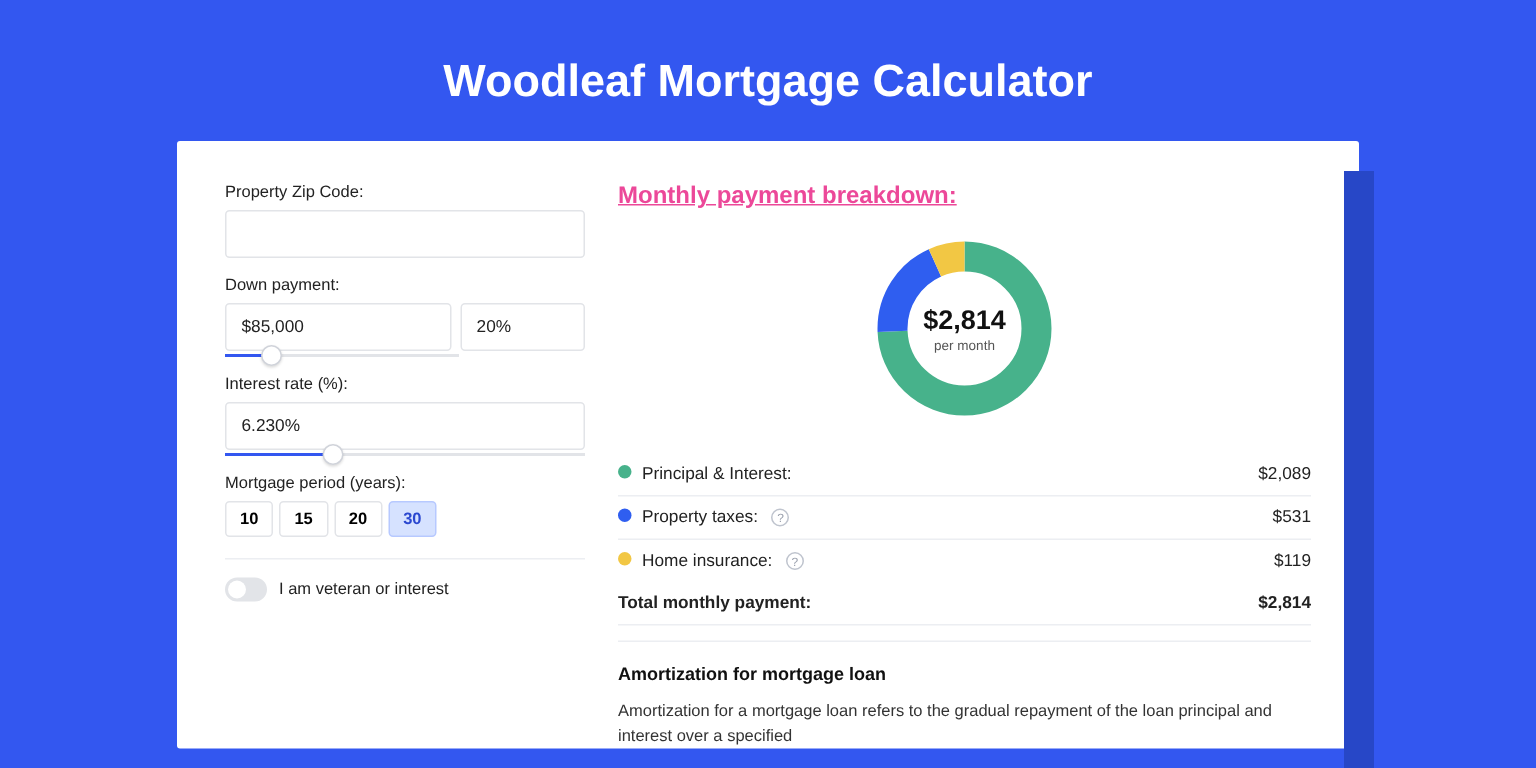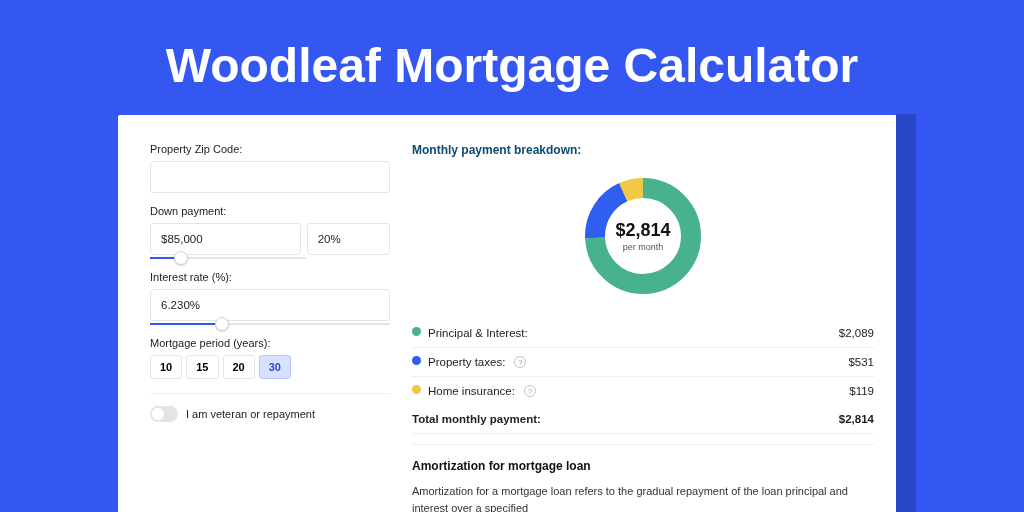--- a/index.html
+++ b/index.html
@@ -7,21 +7,21 @@
     font-family: -apple-system, BlinkMacSystemFont, "Segoe UI", Arial, sans-serif;
     background: #3357f0;
     width: 1024px;
     height: 512px;
     overflow: hidden;
     position: relative;
   }
   .page-title {
     text-align: center;
     color: #fff;
-    font-size: 48px;
+    font-size: 30px;
     font-weight: 700;
     padding: 38px 0 22px;
   }
   .card {
     background: #fff;
     margin: 0 auto;
     width: 788px;
     border-radius: 2px;
     padding: 28px 32px 0;
     display: flex;
@@ -112,24 +112,25 @@
     position: relative;
   }
   .toggle-knob {
     position: absolute;
     left: 2px; top: 2px;
     width: 12px; height: 12px;
     border-radius: 50%;
     background: #fff;
   }
   .section-title {
-    font-size: 12px;
+    font-size: 16px;
     font-weight: 700;
-    color: #0c4a6e;
+    color: #ec4899;
     margin-bottom: 16px;
+    text-decoration: underline;
   }
   .donut-wrap { display: flex; justify-content: center; margin-bottom: 20px; }
   .donut {
     position: relative;
     width: 126px; height: 126px;
   }
   .donut svg { transform: rotate(-90deg); }
   .donut-center {
     position: absolute;
     inset: 0;
@@ -227,21 +228,21 @@
           <button class="period-btn">15</button>
           <button class="period-btn">20</button>
           <button class="period-btn active">30</button>
         </div>
     </div>
 
     <div class="toggle-row">
       <div class="toggle">
         <div class="toggle-knob"></div>
       </div>
-      <span>I am veteran or repayment</span>
+      <span>I am veteran or interest</span>
     </div>
 
   </div>
 
   <div class="right-col">
     <div class="section-title">Monthly payment breakdown:</div>
 
     <div class="donut-wrap">
       <div class="donut">
         <svg width="126" height="126" viewBox="0 0 126 126" id="donut-svg">

